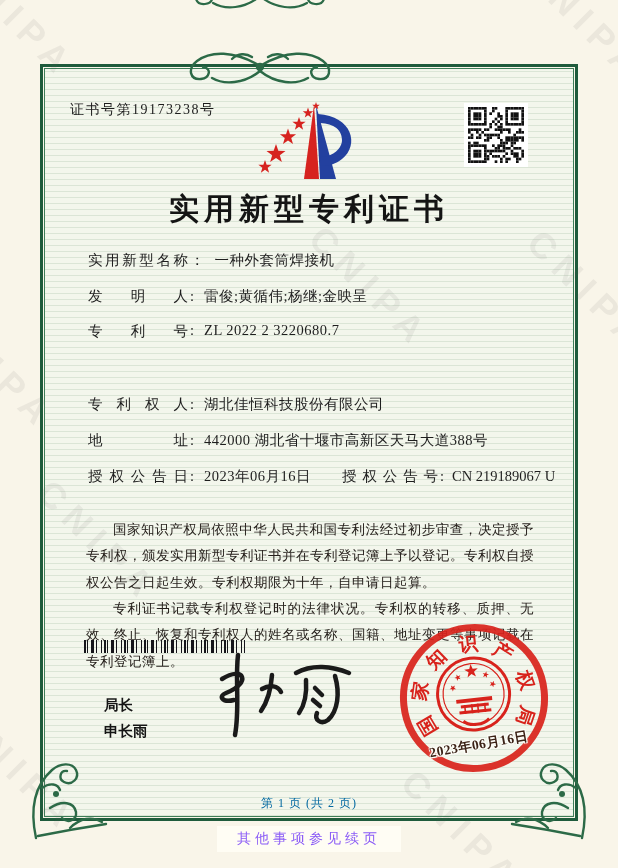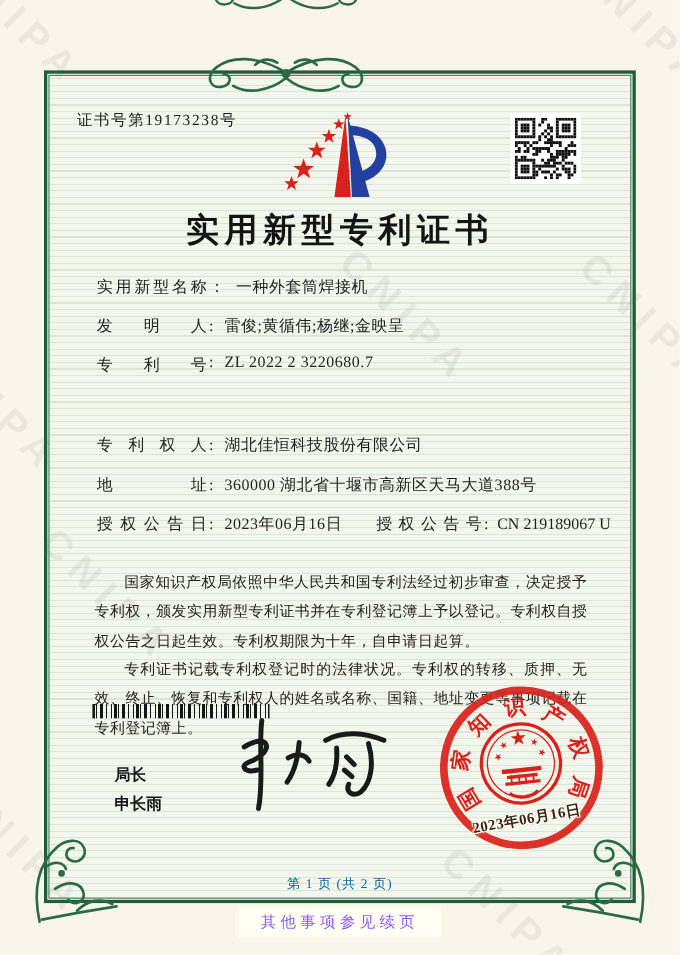--- a/index.html
+++ b/index.html
@@ -402,21 +402,21 @@
     <div class="row" style="top:287px">
       <span class="lbl">发明人</span><span class="sep">:</span><span class="val">雷俊;黄循伟;杨继;金映呈</span>
     </div>
     <div class="row" style="top:322px">
       <span class="lbl">专利号</span><span class="sep">:</span><span class="val">ZL 2022 2 3220680.7</span>
     </div>
     <div class="row" style="top:395px">
       <span class="lbl">专利权人</span><span class="sep">:</span><span class="val">湖北佳恒科技股份有限公司</span>
     </div>
     <div class="row" style="top:431px">
-      <span class="lbl">地址</span><span class="sep">:</span><span class="val">360000 湖北省十堰市高新区天马大道388号</span>
+      <span class="lbl">地址</span><span class="sep">:</span><span class="val">442000 湖北省十堰市高新区天马大道388号</span>
     </div>
     <div class="row" style="top:467px">
       <span class="lbl">授权公告日</span><span class="sep">:</span><span class="val">2023年06月16日</span>
     </div>
     <div class="row2" style="left:316px;top:467px">
       <span class="lbl">授权公告号</span><span class="sep">:</span><span class="val">CN 219189067 U</span>
     </div>
 
     <div class="paras">
       <p>国家知识产权局依照中华人民共和国专利法经过初步审查，决定授予专利权，颁发实用新型专利证书并在专利登记簿上予以登记。专利权自授权公告之日起生效。专利权期限为十年，自申请日起算。</p>

